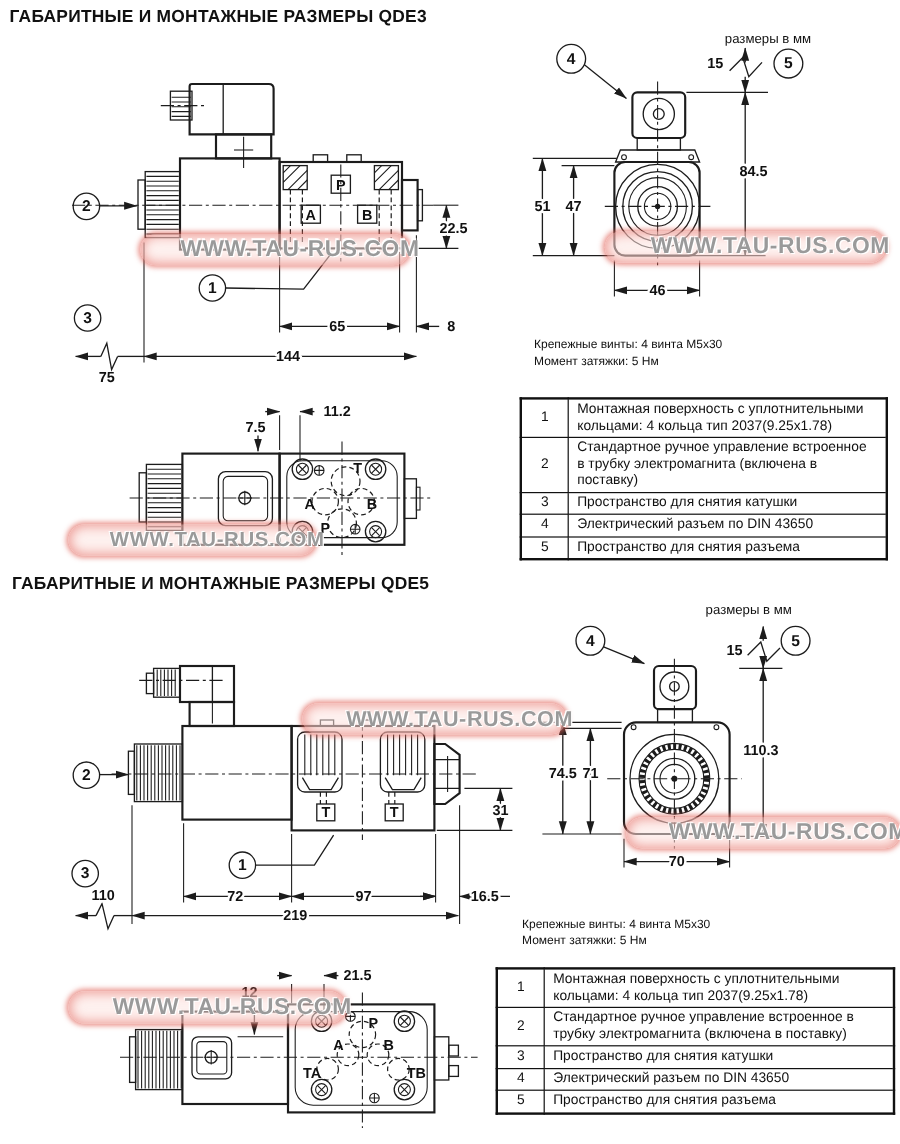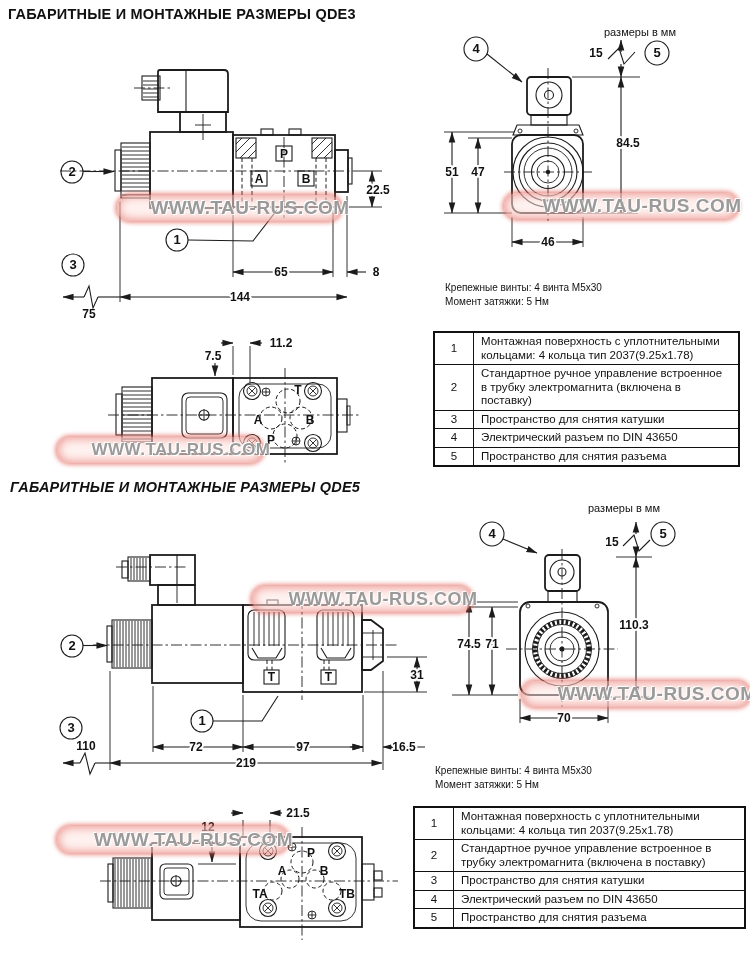--- a/index.html
+++ b/index.html
@@ -36,21 +36,21 @@
  <defs>
   <marker id="arr" viewBox="0 0 10 8" refX="9.6" refY="4" markerWidth="10" markerHeight="8" orient="auto-start-reverse">
     <path d="M0,1 L10,4 L0,7 z" fill="#1c1c1c"></path>
   </marker>
  </defs>
 </svg>
 
 <div id="page">
 
   <div class="abs title" style="left:8px;top:6px;">ГАБАРИТНЫЕ И МОНТАЖНЫЕ РАЗМЕРЫ QDE3</div>
-  <div class="abs title" style="left:10px;top:479px;font-style:italic;">ГАБАРИТНЫЕ И МОНТАЖНЫЕ РАЗМЕРЫ QDE5</div>
+  <div class="abs title" style="left:10px;top:479px;">ГАБАРИТНЫЕ И МОНТАЖНЫЕ РАЗМЕРЫ QDE5</div>
 
   <svg class="abs" style="left:40px;top:55px;" width="390" height="270" viewBox="40 55 390 270">
     <g>
       <rect class="s1" x="142" y="76" width="18" height="24"></rect>
       <path class="th" d="M143,81 H159 M143,85 H159 M143,89 H159 M143,93 H159 M143,97 H159"></path>
       <path class="s2" d="M158,112 V72 Q158,70 160,70 H224 Q228,70 228,74 V112 Z"></path>
       <line class="s1" x1="186" y1="70" x2="186" y2="112"></line>
       <rect class="s2" x="180" y="112" width="46" height="20"></rect>
       <line class="th" x1="203" y1="114" x2="203" y2="140"></line>
       <line class="th" x1="195" y1="125" x2="211" y2="125"></line>

